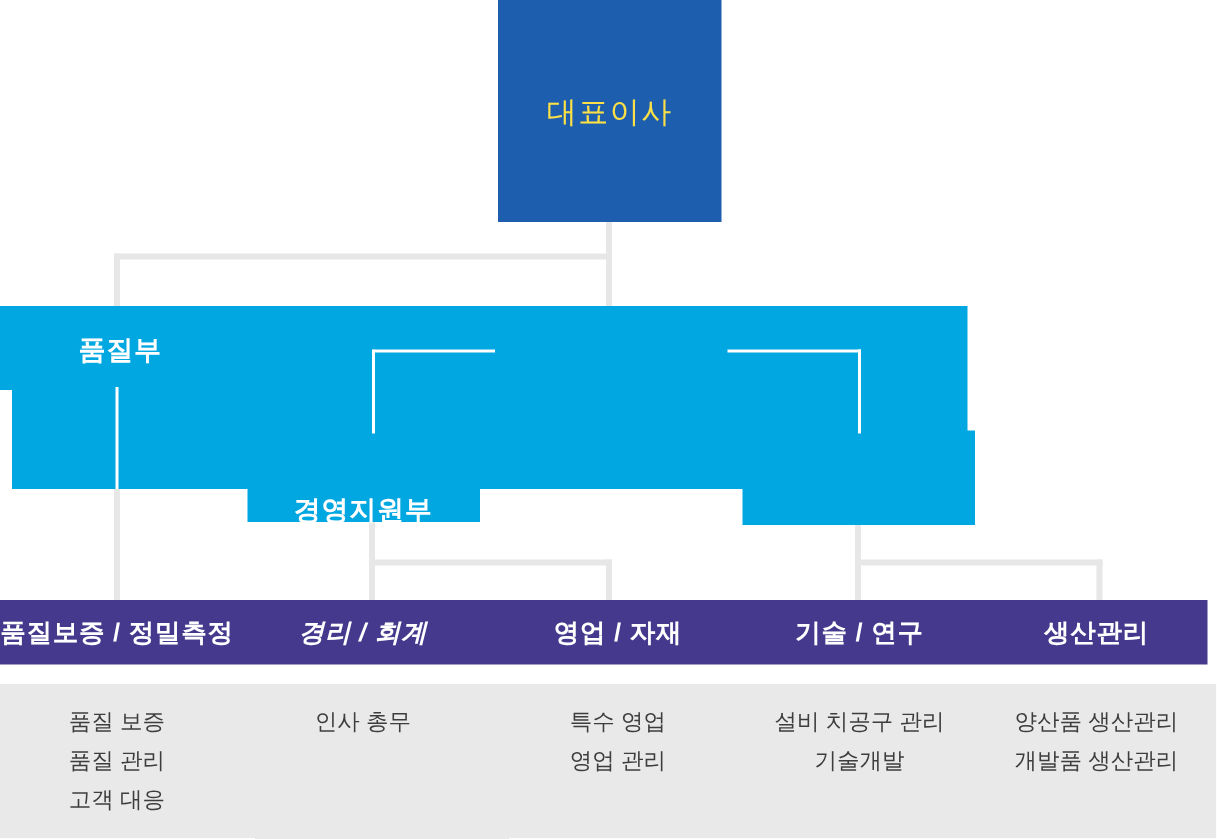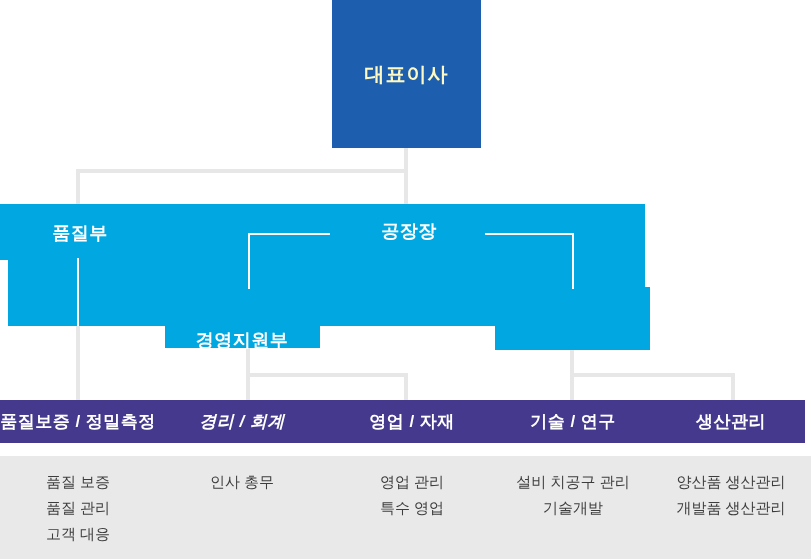--- a/index.html
+++ b/index.html
@@ -5,21 +5,21 @@
   html,body{margin:0;padding:0;background:#ffffff;}
   .stage{
     position:relative;width:811px;height:559px;overflow:hidden;
     background:#ffffff;
     font-family:"Liberation Sans","DejaVu Sans",sans-serif;
   }
   .abs{position:absolute;}
   
   .ceo-box{left:332px;top:0;width:149px;height:148px;background:#1d5fae;
     display:flex;align-items:center;justify-content:center;}
-  .ceo-box .lbl{color:#fef9c3;font-size:20px;font-weight:bold;letter-spacing:1px;}
+  .ceo-box .lbl{color:#fde047;font-size:20px;font-weight:normal;letter-spacing:1px;}
   .band-a{left:0;top:204px;width:645px;height:56px;background:#00a7e1;}
   .band-b{left:8px;top:260px;width:637px;height:66px;background:#00a7e1;}
   .box-mgmt{left:165px;top:287px;width:155px;height:61px;background:#00a7e1;}
   .box-prodtech{left:495px;top:287px;width:155px;height:63px;background:#00a7e1;}
   
   .cyan-label{color:#ffffff;font-weight:bold;font-size:18px;text-align:center;width:220px;letter-spacing:0.5px;}
   .lbl-quality{left:-30px;top:221px;}
   .lbl-factory{left:299px;top:219px;}
   .lbl-mgmt{left:132px;top:307px;margin-top:21px;}
   .lbl-prodtech{left:463px;top:307px;}
@@ -60,43 +60,42 @@
   <div class="abs box-mgmt"></div>
   <div class="abs box-prodtech"></div>
 
   <div class="abs line-white" style="left:77px;top:258px;width:2px;height:68px;"></div>
   <div class="abs line-white" style="left:249px;top:233px;width:81px;height:2px;"></div>
   <div class="abs line-white" style="left:248px;top:233px;width:2px;height:56px;"></div>
   <div class="abs line-white" style="left:485px;top:233px;width:89px;height:2px;"></div>
   <div class="abs line-white" style="left:572px;top:233px;width:2px;height:56px;"></div>
 
   <div class="abs cyan-label lbl-quality">품질부</div>
-  <div class="abs cyan-label lbl-factory">공장장</div>
   <div class="abs cyan-label lbl-mgmt">경영지원부</div>
 
   <div class="abs purple-bar"></div>
   <div class="abs dept-label" style="left:-32px;">품질보증 / 정밀측정</div>
   <div class="abs dept-label" style="left:132px;font-style:italic;">경리 / 회계</div>
   <div class="abs dept-label" style="left:302px;">영업 / 자재</div>
   <div class="abs dept-label" style="left:463px;">기술 / 연구</div>
   <div class="abs dept-label" style="left:621px;">생산관리</div>
 
   <div class="abs panel"></div>
 
   <div class="abs item-col" style="left:-32px;">
     <div>품질 보증</div>
     <div>품질 관리</div>
     <div>고객 대응</div>
   </div>
   <div class="abs item-col" style="left:132px;">
     <div>인사 총무</div>
   </div>
   <div class="abs item-col" style="left:302px;">
+    <div>특수 영업</div>
     <div>영업 관리</div>
-    <div>특수 영업</div>
   </div>
   <div class="abs item-col" style="left:463px;">
     <div>설비 치공구 관리</div>
     <div>기술개발</div>
   </div>
   <div class="abs item-col" style="left:621px;">
     <div>양산품 생산관리</div>
     <div>개발품 생산관리</div>
   </div>
 

